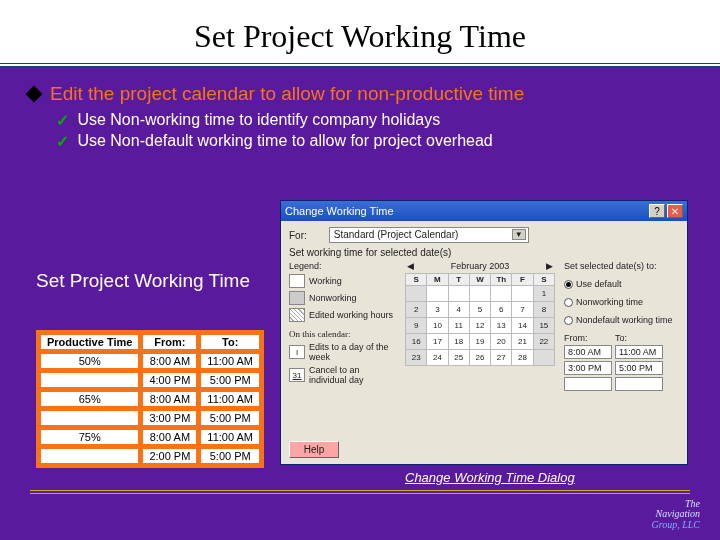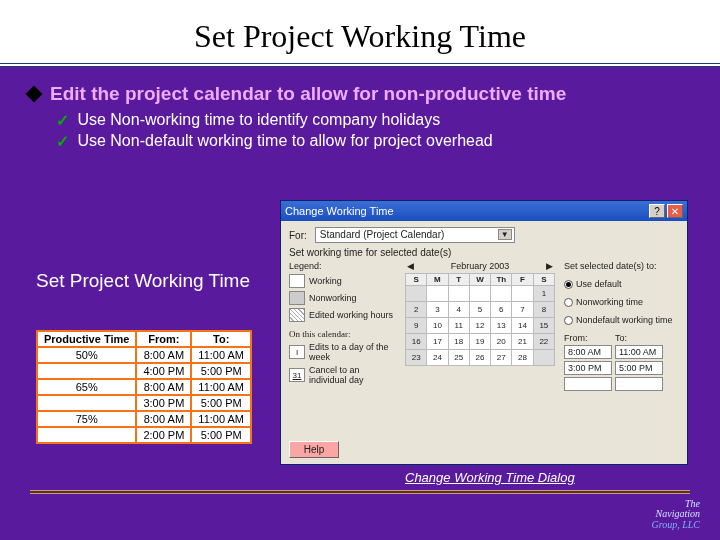--- a/index.html
+++ b/index.html
@@ -31,23 +31,23 @@
     margin-bottom: 6px;
   }
   .diamond {
     width: 12px; height: 12px;
     background: #000;
     transform: rotate(45deg);
     margin: 5px 10px 0 0;
     flex-shrink: 0;
   }
   .main-text {
-    font-weight: bold;
+    font-weight: normal;
     font-size: 19px;
-    color: #f0abfc;
+    color: #f97316;
   }
   .sub-bullet {
     display: flex;
     align-items: flex-start;
     margin-left: 28px;
     margin-bottom: 2px;
   }
   .check {
     color: #00b000;
     font-size: 16px;
@@ -73,21 +73,21 @@
   }
   .prod-table {
     position: absolute;
     left: 36px;
     top: 330px;
     border-collapse: collapse;
     background: #fff;
     font-size: 11px;
   }
   .prod-table td, .prod-table th {
-    border: 2px solid #f97316;
+    border: 5px solid #f97316;
     padding: 1px 6px;
     text-align: center;
     font-weight: normal;
   }
   .prod-table th {
     font-weight: bold;
     background: #fff;
   }
   .dialog {
     position: absolute;
@@ -112,21 +112,21 @@
     width: 16px; height: 14px;
     background: #d4d0c8;
     border: 1px solid #fff;
     border-right-color:#666; border-bottom-color:#666;
     font-size: 10px;
     display:flex; align-items:center; justify-content:center;
     color:#000;
   }
   .tbtn.close { background:#e85c4a; color:#fff; }
   .dlg-body { padding: 6px 8px; }
-  .dlg-row { display:flex; align-items:center; gap:8px; margin-bottom:4px; }
+  .dlg-row { display:flex; align-items:center; gap:22px; margin-bottom:4px; }
   .combo {
     background:#fff; border:1px solid #888;
     height:16px; width: 200px;
     position:relative; padding:1px 4px;
     font-size:10px;
   }
   .combo::after {
     content:"▼"; position:absolute; right:2px; top:1px;
     font-size:8px; background:#d4d0c8; padding:0 2px;
     border:1px solid #888;

